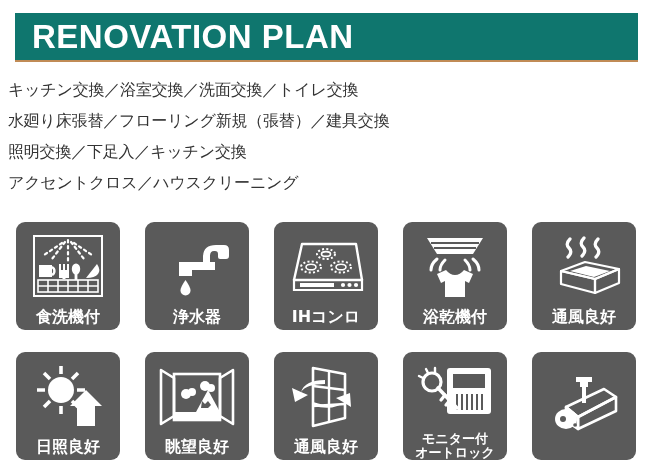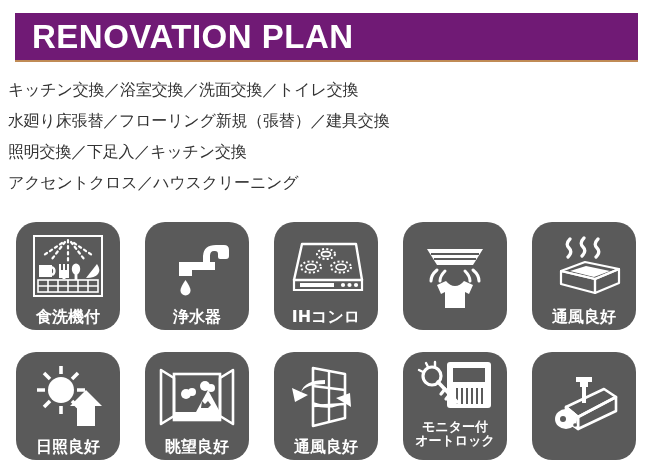--- a/index.html
+++ b/index.html
@@ -16,21 +16,21 @@
     position: relative;
   }
 
   
   .banner {
     position: absolute;
     left: 15px;
     top: 13px;
     width: 623px;
     height: 49px;
-    background: #701a75;
+    background: #0f766e;
     box-sizing: border-box;
     border-bottom: 2px solid #c08b56;
     display: flex;
     align-items: center;
   }
   .banner-title {
     color: #ffffff;
     font-size: 33px;
     font-weight: bold;
     letter-spacing: 0.5px;
@@ -64,21 +64,21 @@
     display: grid;
     grid-template-columns: repeat(5, 104px);
     grid-template-rows: repeat(2, 108px);
     column-gap: 25px;
     row-gap: 22px;
   }
   .tile {
     width: 104px;
     height: 108px;
     background: #5a5a5a;
-    border-radius: 20px;
+    border-radius: 9px;
     position: relative;
     box-sizing: border-box;
     display: flex;
     flex-direction: column;
     align-items: center;
     justify-content: flex-start;
     overflow: hidden;
   }
   .tile-art {
     flex: 1 1 auto;
@@ -96,21 +96,21 @@
     font-size: 16px;
     line-height: 17px;
     text-align: center;
     padding-bottom: 5px;
     white-space: nowrap;
     font-family: "DejaVu Sans", "Liberation Sans", sans-serif;
   }
   .tile-label.two-line {
     font-size: 13px;
     line-height: 14px;
-    padding-bottom: 12px;
+    padding-bottom: 0;
   }
   .tile-label .l2 { display: block; }
 </style>
 </head>
 <body>
 
 <div class="banner">
   <div class="banner-title">RENOVATION PLAN</div>
 </div>
 
@@ -220,20 +220,21 @@
         <g fill="none" stroke="#ffffff" stroke-width="3" stroke-linecap="round">
           <path d="M20 25 q-6 5 -6 11"></path>
           <path d="M28 26 q-5 5 -5 10"></path>
           <path d="M56 25 q6 5 6 11"></path>
           <path d="M48 26 q5 5 5 10"></path>
         </g>
 
         <path d="M29 36 q4 5 9 5 q5 0 9 -5 l9 4 l-4 9 l-4 -2 v16 h-20 v-16 l-4 2 l-4 -9 z" fill="#ffffff"></path>
       </svg>
     </div>
+    <div class="tile-label">浴乾機付</div>
   </div>
 
   <div class="tile">
     <div class="tile-art">
       <svg width="78" height="64" viewBox="0 0 78 64">
 
         <g fill="none" stroke="#ffffff" stroke-width="3.2" stroke-linecap="round">
           <path d="M25 4 q-5 5 -1 9 q4 4 -1 9"></path>
           <path d="M39 3 q-5 5 -1 9 q4 4 -1 9"></path>
           <path d="M53 4 q-5 5 -1 9 q4 4 -1 9"></path>

